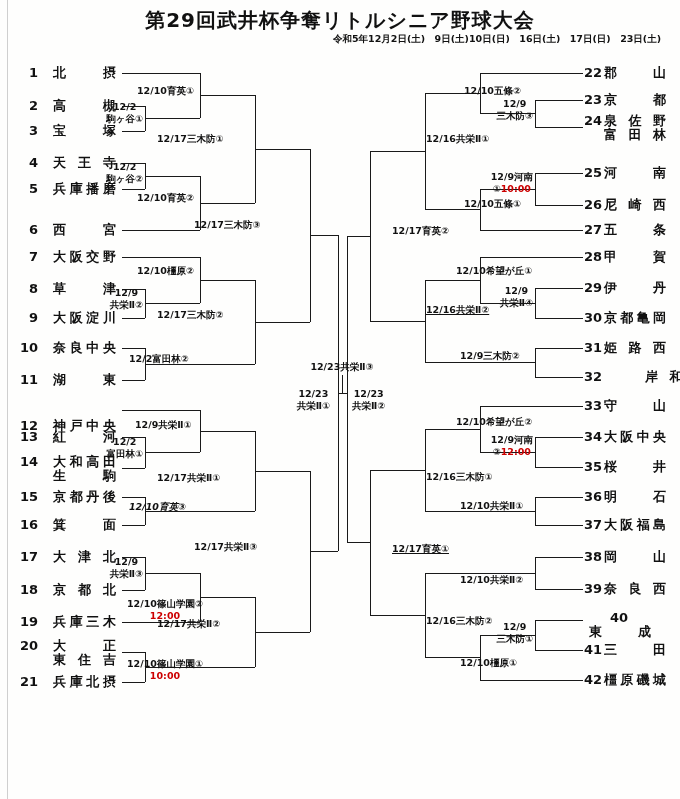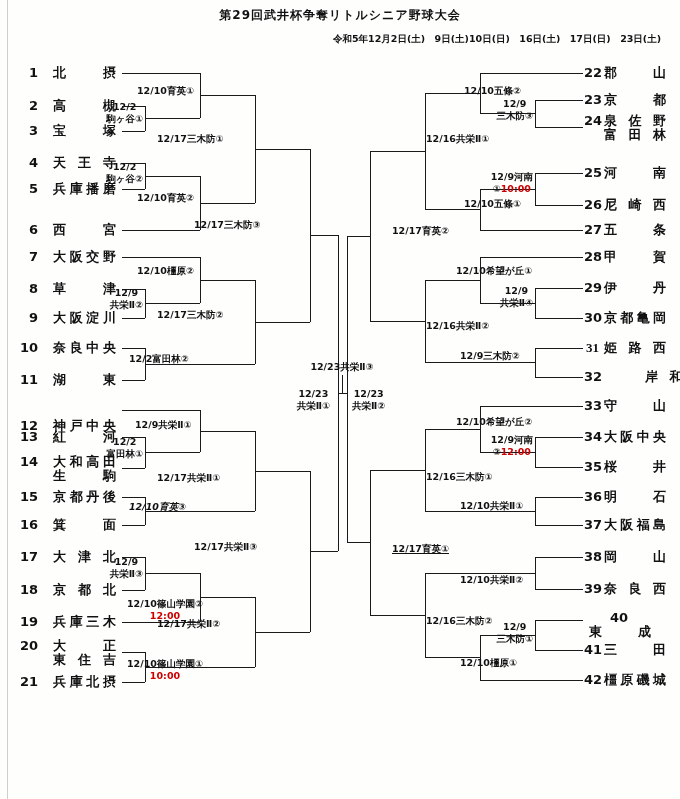--- a/index.html
+++ b/index.html
@@ -1,20 +1,20 @@
 <!DOCTYPE html>
 <html><head>
 <meta charset="utf-8">
 <style>
   html,body{margin:0;padding:0;background:#ffffff;}
   .page{position:relative;width:680px;height:799px;background:#fefefd;overflow:hidden;
         font-family:"DejaVu Sans","Liberation Sans",sans-serif;color:#111;}
   .scan-edge{position:absolute;left:7px;top:0;width:1px;height:799px;background:#cfcfcf;}
   .title{position:absolute;top:7px;left:0;width:680px;text-align:center;
-         font-size:12px;font-weight:bold;letter-spacing:1px;}
+         font-size:20px;font-weight:bold;letter-spacing:1px;}
   .date-line{position:absolute;left:333px;top:33px;font-size:9.5px;font-weight:bold;white-space:nowrap;}
   .team{position:absolute;display:flex;}
   .team.one{align-items:center;height:18px;}
   .team.two{align-items:flex-start;}
   .team .no{font-size:13px;font-weight:bold;text-align:right;line-height:14px;}
   .team.left .no{width:24px;}
   .team.right .no{width:15px;}
   .nmw{display:flex;flex-direction:column;}
   .nm{display:flex;justify-content:space-between;width:63px;font-size:13px;font-weight:bold;line-height:14px;}
   .team.left .nm{margin-left:15px;}
@@ -461,21 +461,21 @@
         <span class="no">30</span>
         <span class="nmw">
           <span class="nm">
             <span>京</span>
             <span>都</span>
             <span>亀</span>
             <span>岡</span>
           </span>
         </span>
       </div>
-      <div class="team right one" style="left: 584px; top: 339px; font-family: Liberation Serif, serif;">
+      <div class="team right one" style="left: 584px; top: 339px;">
         <span class="no">31</span>
         <span class="nmw">
           <span class="nm">
             <span>姫</span>
             <span>路</span>
             <span>西</span>
           </span>
         </span>
       </div>
       <div class="team right one" style="left: 584px; top: 368px; gap: 41px;">
@@ -678,21 +678,21 @@
       <div class="glabel" style="top: 225px; left: 392px;">
         <div>12/17育英②</div>
       </div>
       <div class="glabel" style="top: 265px; left: 456px;">
         <div>12/10希望が丘①</div>
       </div>
       <div class="glabel multi" style="top: 285px; right: 147px;">
         <div>12/9</div>
         <div>共栄Ⅱ④</div>
       </div>
-      <div class="glabel" style="top: 320px; left: 426px;">
+      <div class="glabel" style="top: 304px; left: 426px; text-decoration: underline;">
         <div>12/16共栄Ⅱ②</div>
       </div>
       <div class="glabel" style="top: 350px; left: 460px;">
         <div>12/9三木防②</div>
       </div>
       <div class="glabel multi" style="top: 388px; left: 352px;">
         <div>12/23</div>
         <div>共栄Ⅱ②</div>
       </div>
       <div class="glabel" style="top: 416px; left: 456px;">

